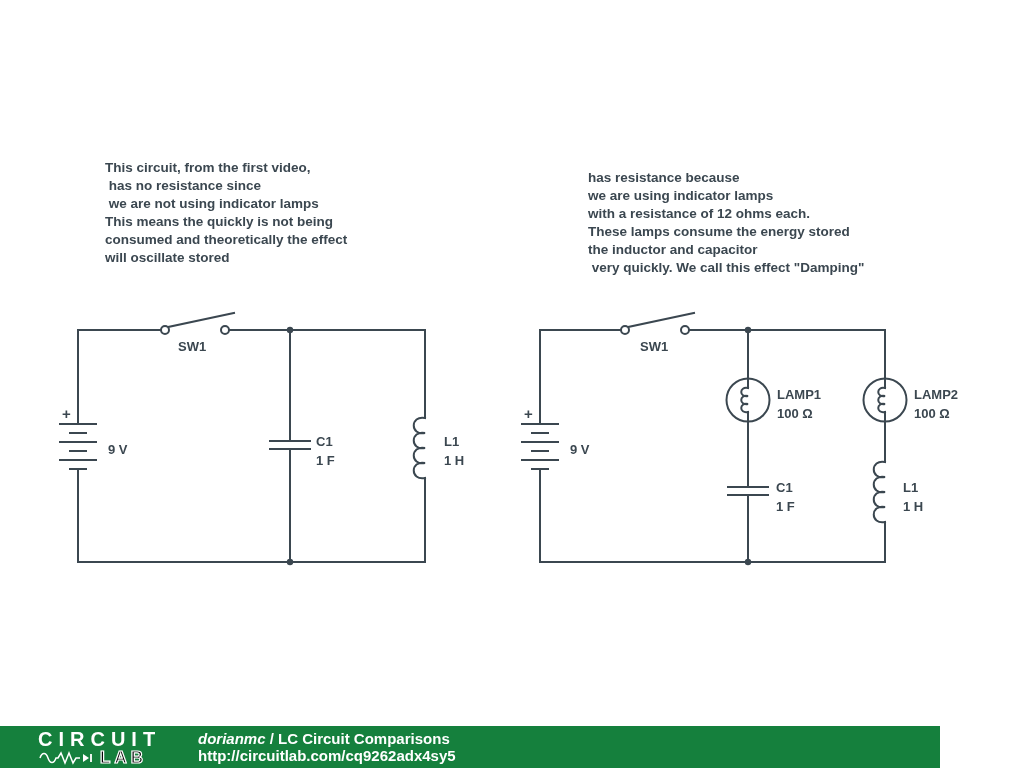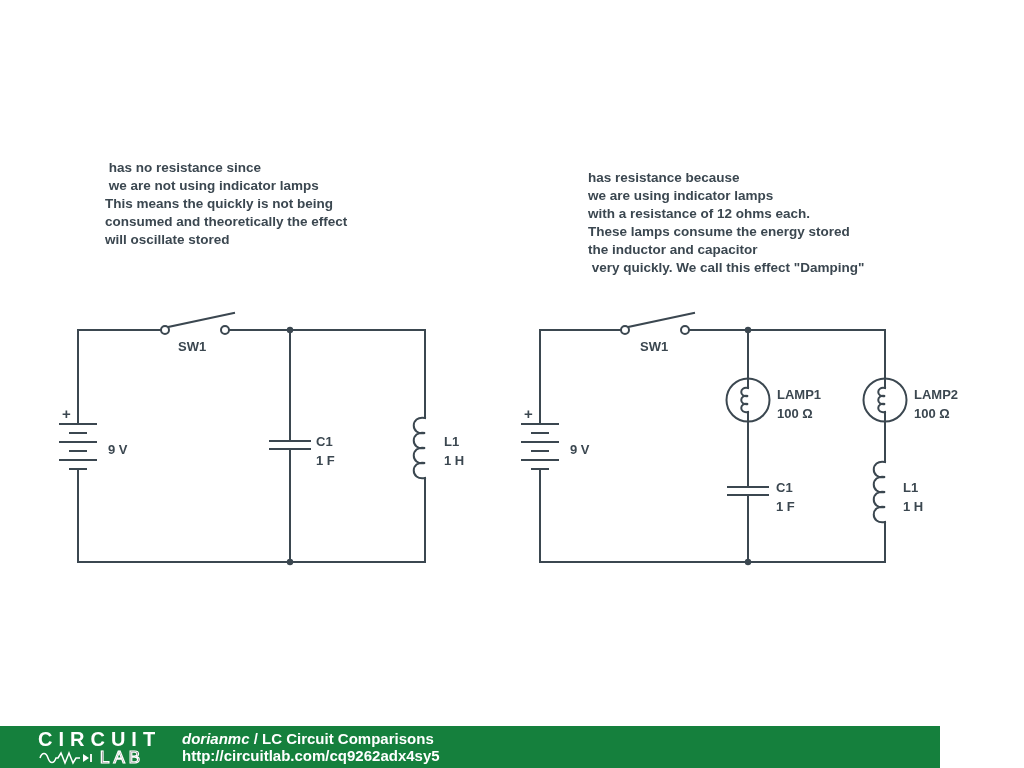--- a/index.html
+++ b/index.html
@@ -23,32 +23,33 @@
   .footer{
     position:absolute;left:0;bottom:0;width:940px;height:42px;background:#15803d;
     display:flex;flex-direction:row;align-items:center;
   }
   .logo{width:182px;padding-left:38px;box-sizing:border-box;display:flex;flex-direction:column;justify-content:center;}
   .logo-circuit{
     color:#ffffff;font-weight:bold;font-size:20px;letter-spacing:6px;line-height:20px;
   }
   .logo-row{display:flex;flex-direction:row;align-items:center;height:16px;margin-top:1px;}
   .logo-lab{
-    font-weight:normal;font-size:17px;letter-spacing:4px;color:#000000;
+    font-weight:bold;font-size:17px;letter-spacing:4px;color:#000000;
     -webkit-text-stroke:1.2px #ffffff;line-height:16px;text-align:right;
   }
-  .footer-text{display:flex;flex-direction:column;justify-content:center;line-height:17px;}
+  .footer-text{display:flex;flex-direction:column;justify-content:center;line-height:17px;margin-left:16px;}
   .footer-title{color:#ffffff;font-weight:bold;font-size:15px;}
   .footer-title .author{font-style:italic;}
   .footer-url{color:#ffffff;font-weight:bold;font-size:15px;text-decoration:none;cursor:pointer;}
 </style>
 </head>
 <body>
 
 <div class="annotation" style="left:105px;top:159px;">
+  <div class="ann-line">This circuit, from the first video,</div>
   <div class="ann-line"> has no resistance since</div>
   <div class="ann-line"> we are not using indicator lamps</div>
   <div class="ann-line">This means the quickly is not being</div>
   <div class="ann-line">consumed and theoretically the effect</div>
   <div class="ann-line">will oscillate stored</div>
 </div>
 
 <div class="annotation" style="left:588px;top:169px;">
   <div class="ann-line">has resistance because</div>
   <div class="ann-line">we are using indicator lamps</div>

